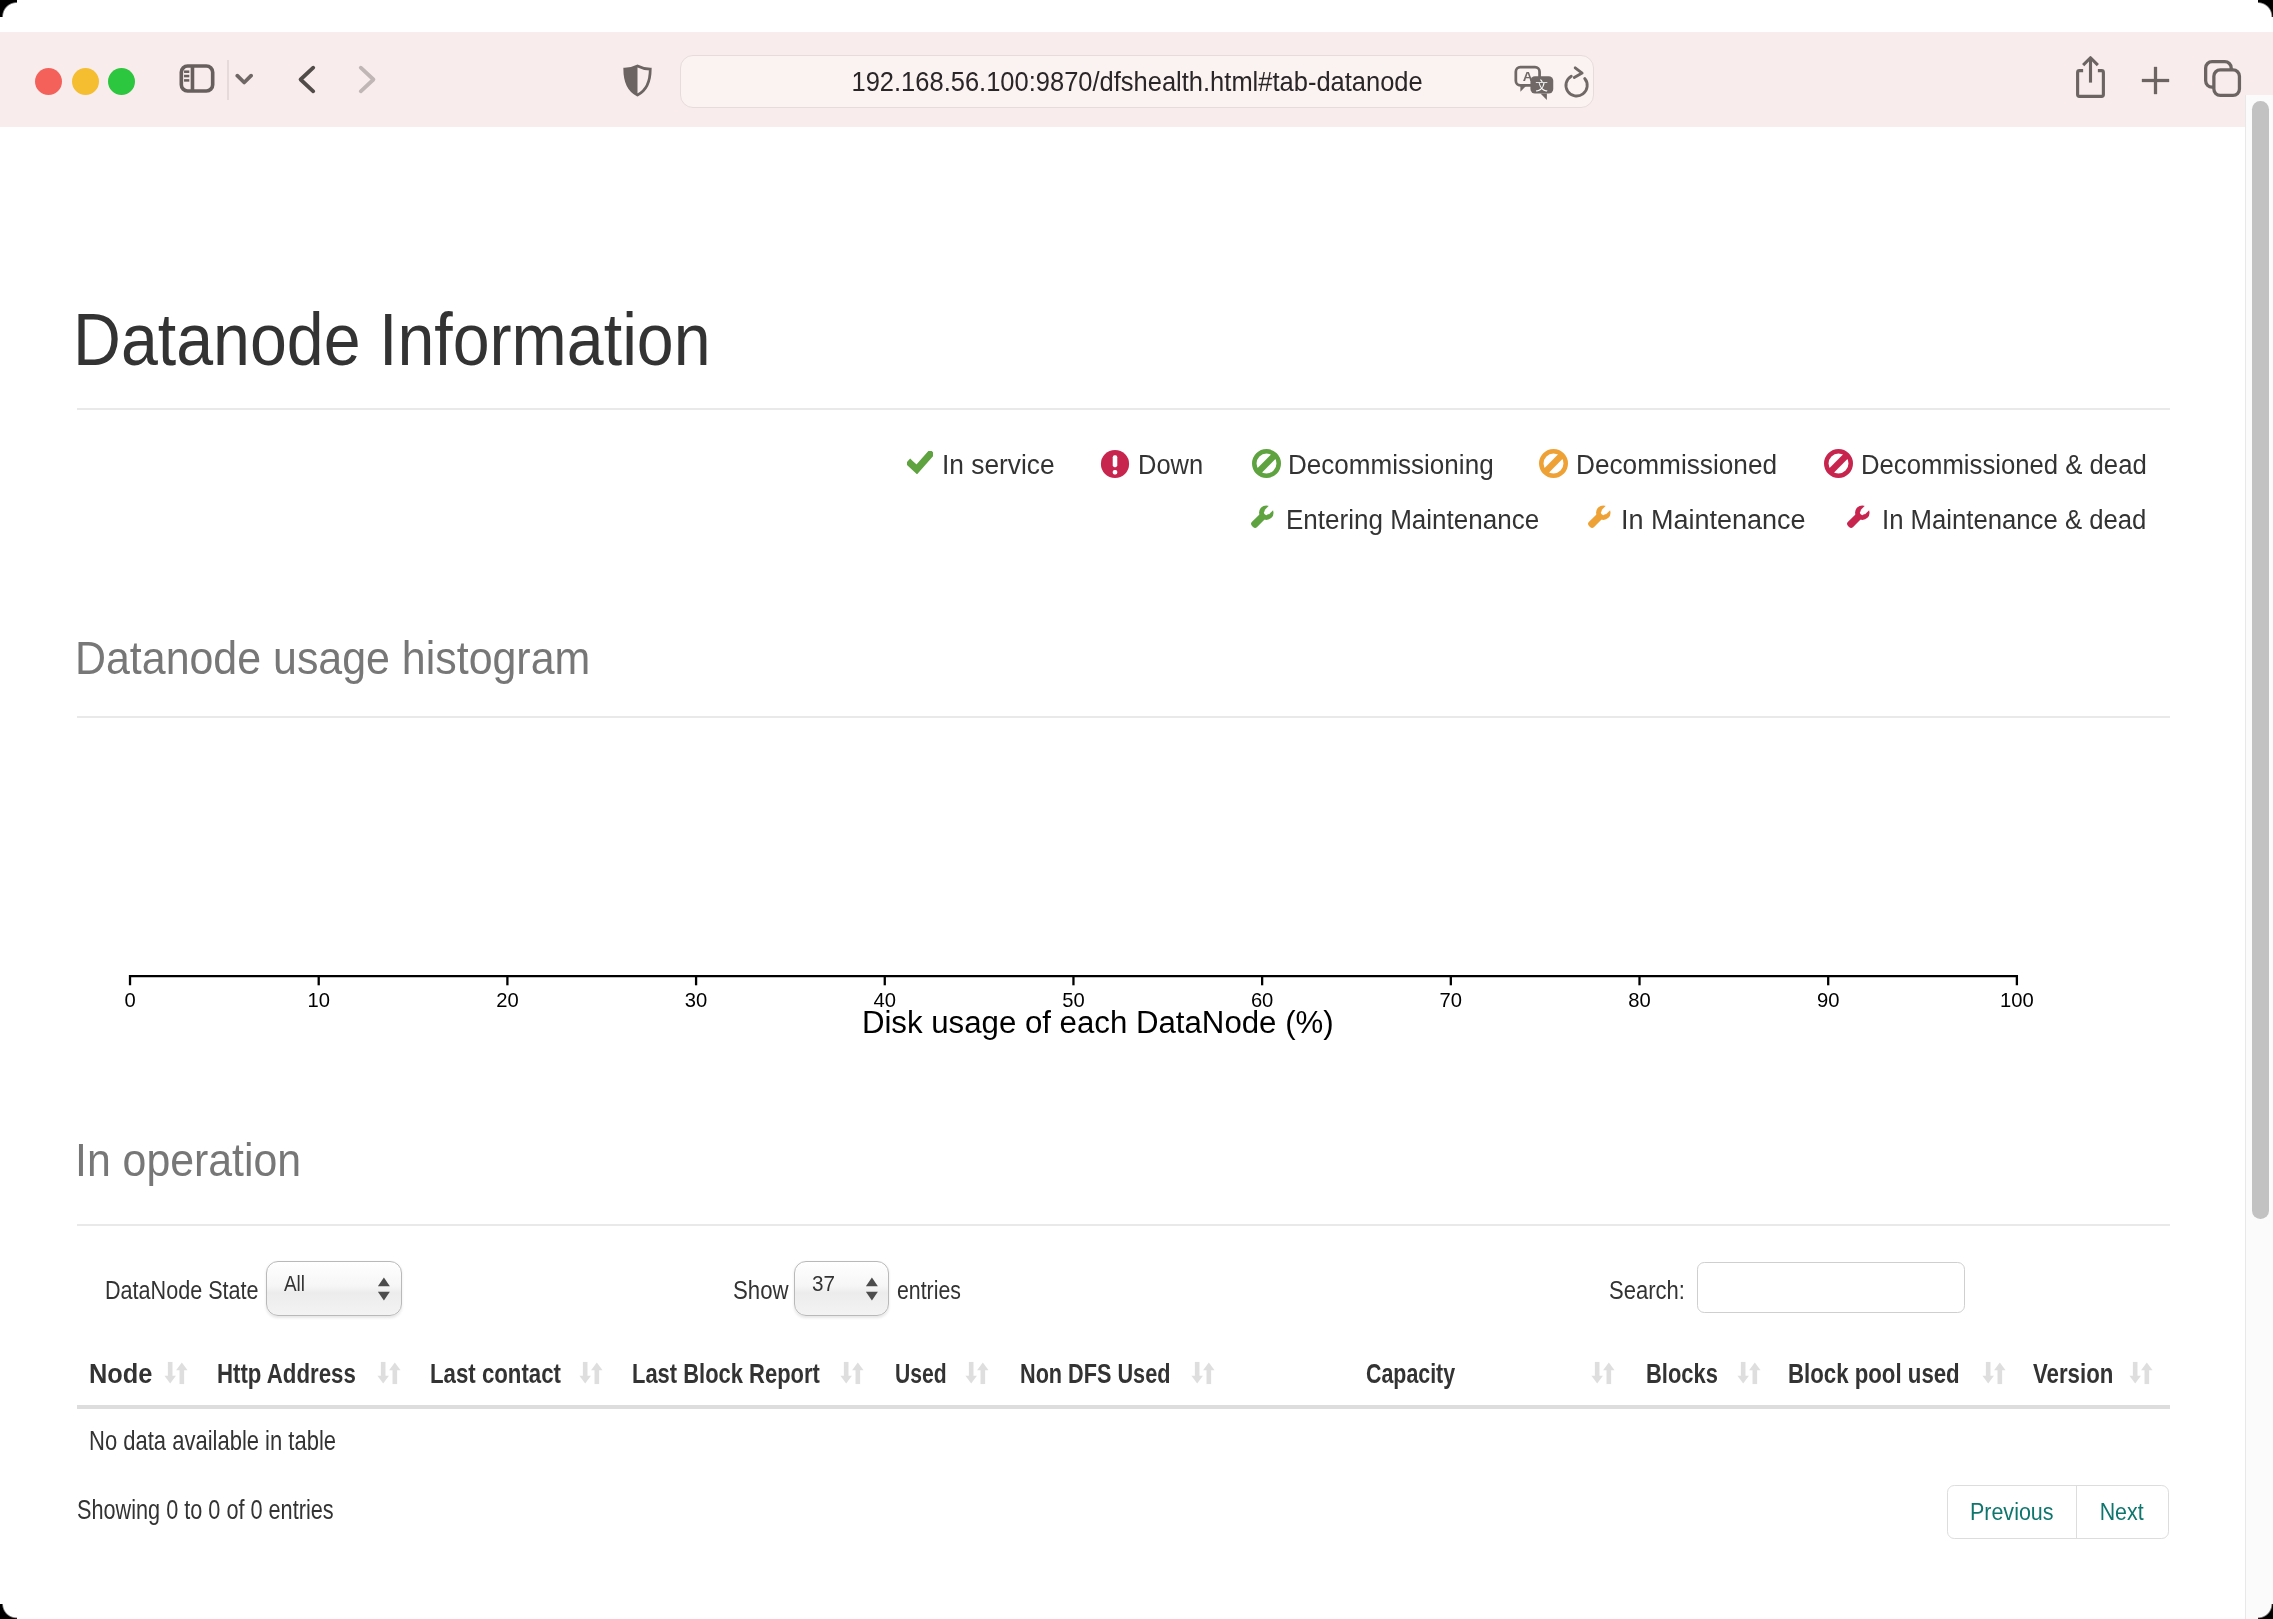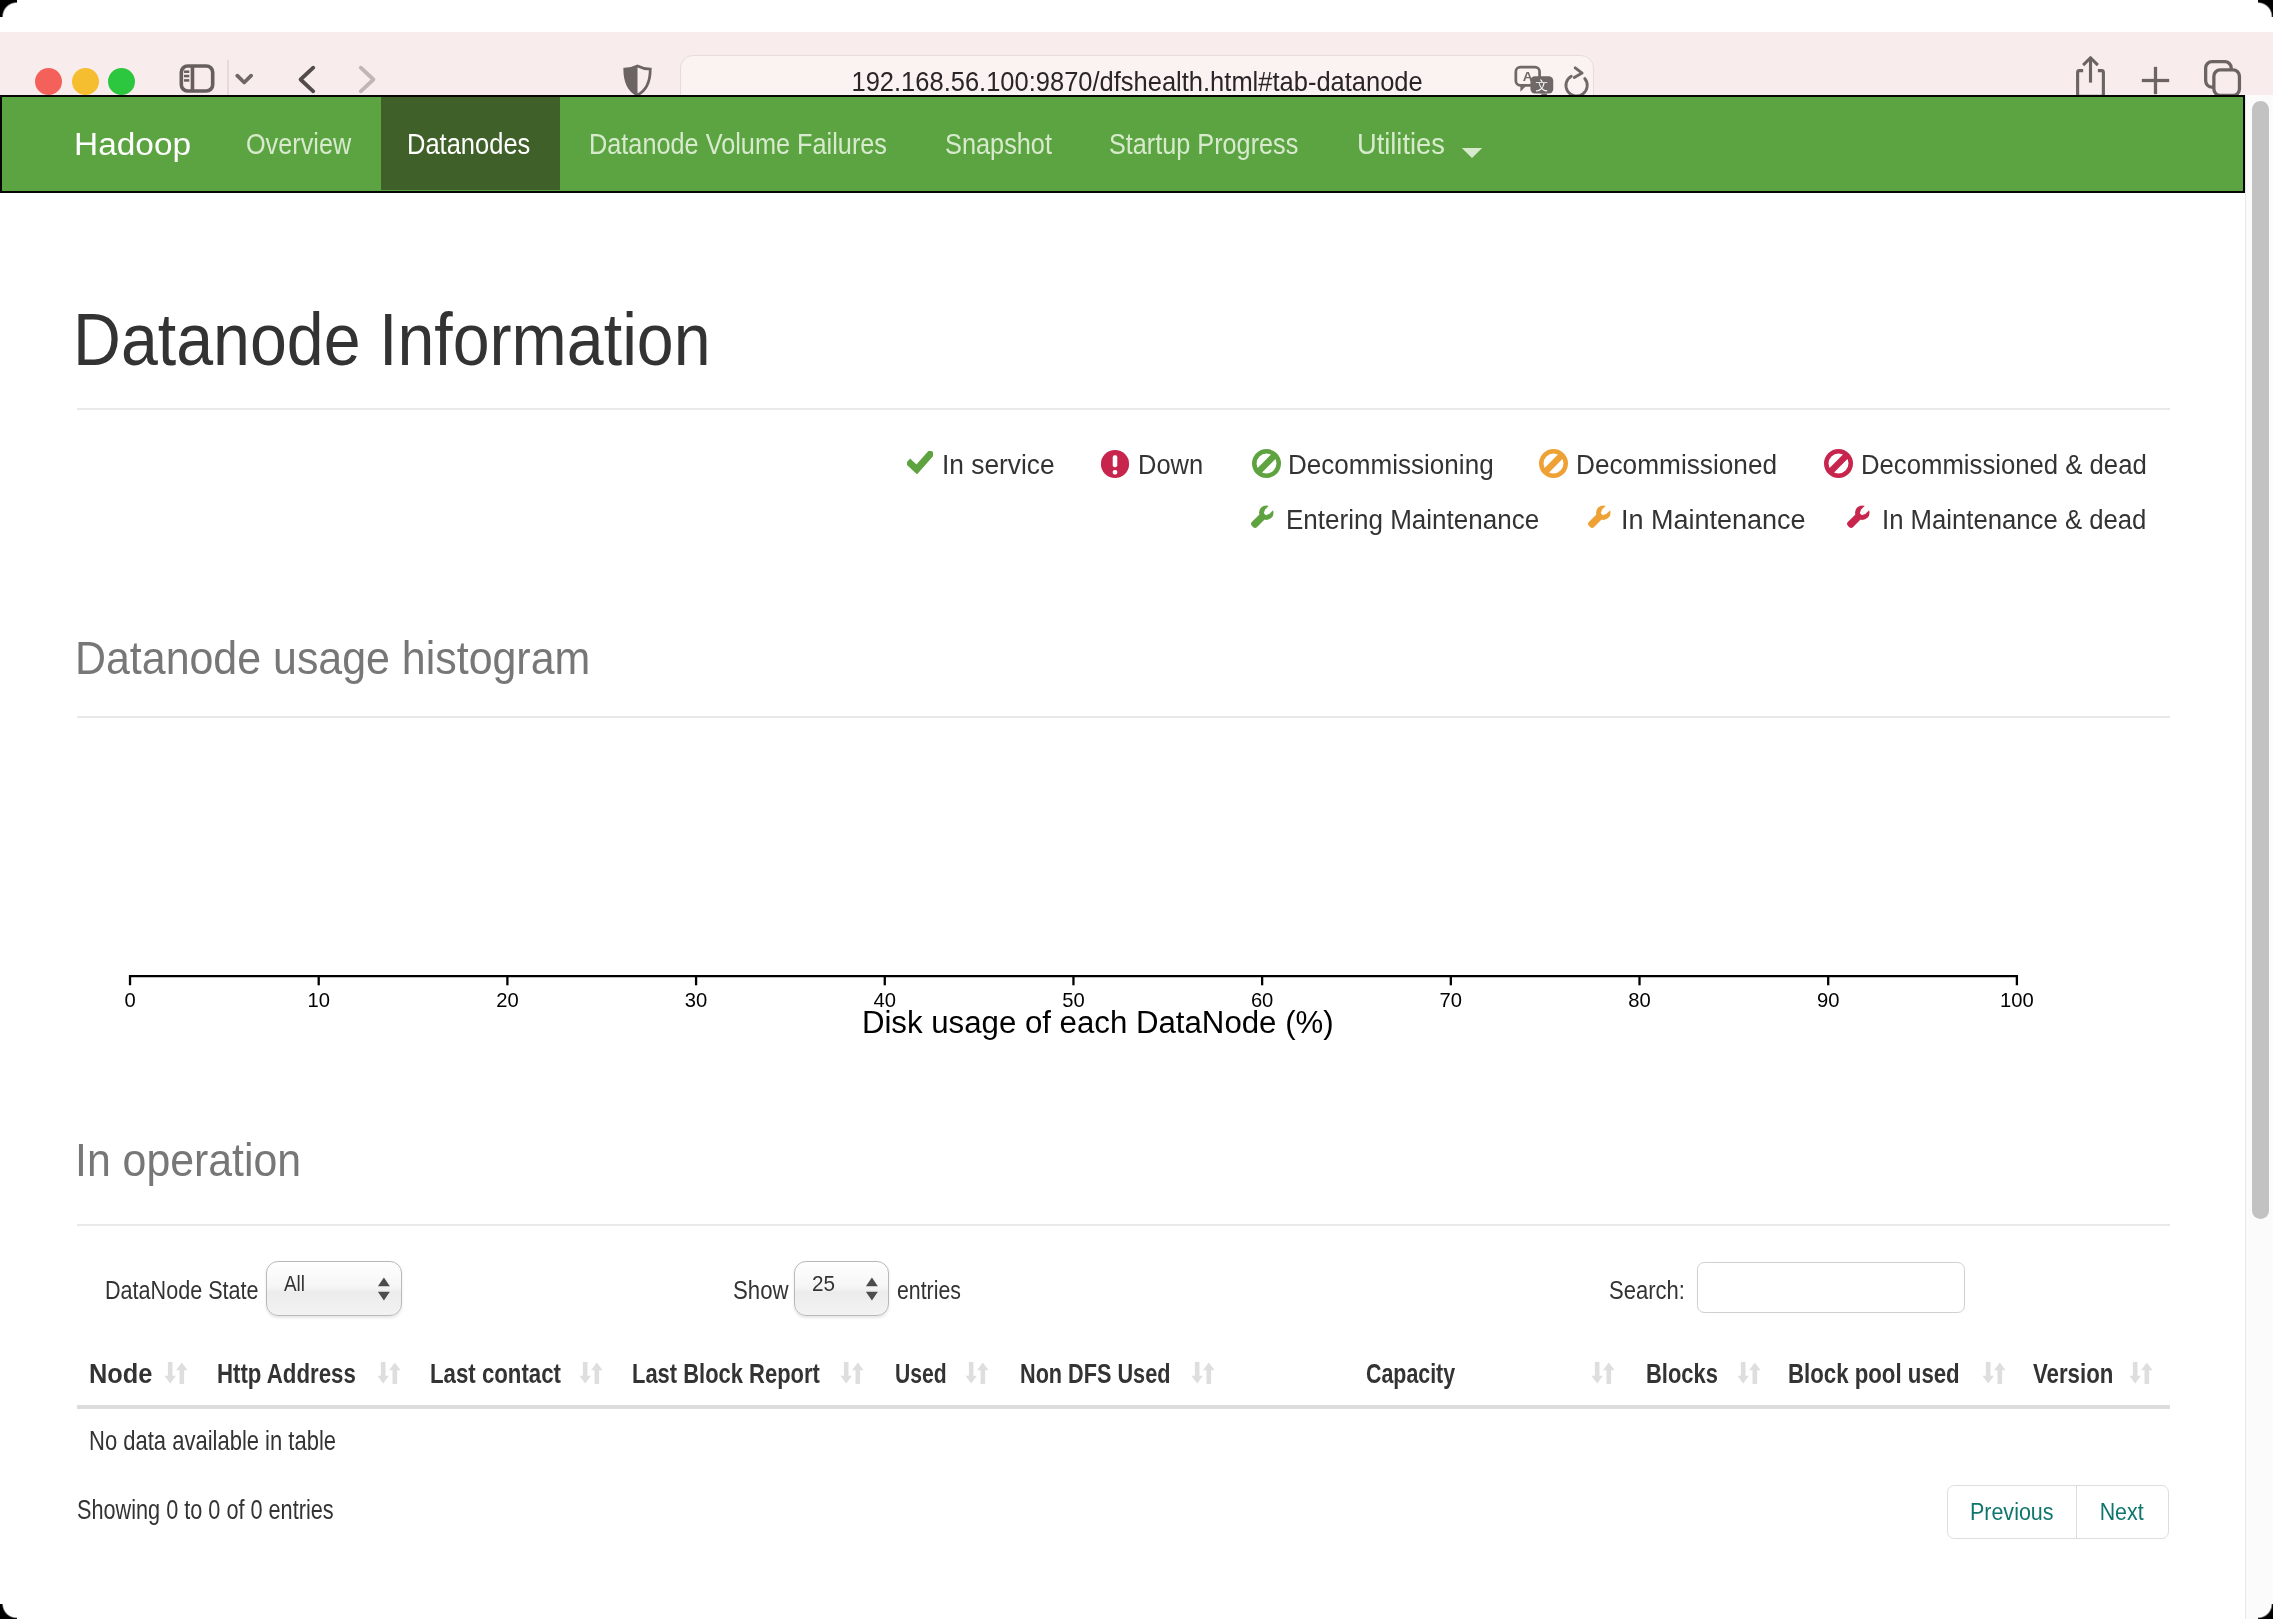--- a/index.html
+++ b/index.html
@@ -120,33 +120,20 @@
       <line x1="17" y1="2" x2="17" y2="32" stroke="#6b6463" stroke-width="3.6"></line>
       <line x1="2" y1="17" x2="32" y2="17" stroke="#6b6463" stroke-width="3.6"></line>
     </svg>
 
     <svg class="abs" style="left:2202px;top:26px;" width="42" height="42" viewBox="0 0 46 46">
       <rect x="4" y="4" width="28" height="28" rx="7" fill="none" stroke="#6b6463" stroke-width="3.6"></rect>
       <rect x="13" y="13" width="28" height="28" rx="7" fill="#f8edec" stroke="#6b6463" stroke-width="3.6"></rect>
     </svg>
   </div>
 
-  <div id="navbar">
-    <div id="navActive"></div>
-    <div id="brand">Hadoop</div>
-    <div class="nav" style="left:244px;transform:scaleX(0.870);">Overview</div>
-    <div class="nav" style="left:405px;color:#fff;transform:scaleX(0.879);">Datanodes</div>
-    <div class="nav" style="left:587px;transform:scaleX(0.872);">Datanode Volume Failures</div>
-    <div class="nav" style="left:943px;transform:scaleX(0.873);">Snapshot</div>
-    <div class="nav" style="left:1107px;transform:scaleX(0.870);">Startup Progress</div>
-    <div class="nav" style="left:1355px;transform:scaleX(0.940);">Utilities</div>
-    <svg class="abs" style="left:1458px;top:49px;" width="24" height="13" viewBox="0 0 26 14">
-      <polygon points="2,2 24,2 13,13" fill="#d7eacd"></polygon>
-    </svg>
-  </div>
 
   <div id="sbtrack">
       <div id="sbthumb"></div>
     </div>
 
   <div class="t" style="left:73px;top:302px;font-size:75px;line-height:75px;transform:scaleX(0.884);">Datanode Information</div>
   <div class="hr" style="top:408px;"></div>
 
   <svg class="abs" style="left:907px;top:451px;" width="26" height="23" viewBox="0 0 28 25">
     <polyline points="3.5,13.5 10.5,20 25,3.5" fill="none" stroke="#5fa341" stroke-width="7.5" stroke-linecap="square"></polyline>
@@ -246,21 +233,21 @@
   <div class="ctl" style="left:105px;top:1278px;transform:scaleX(0.863);">DataNode State</div>
   <div class="macsel" style="left:266px;width:136px;">
     <span class="lbl" style="left:16.5px;transform:scaleX(0.86);">All</span>
     <svg class="abs" style="right:10px;top:14.7px;" width="13.8" height="24" viewBox="0 0 15 26">
       <polygon points="7.5,0.5 14,10 1,10" fill="#4c4c4c"></polygon>
       <polygon points="7.5,25.5 14,16 1,16" fill="#4c4c4c"></polygon>
     </svg>
   </div>
   <div class="ctl" style="left:733px;top:1278px;transform:scaleX(0.889);">Show</div>
   <div class="macsel" style="left:794px;width:95px;">
-    <span class="lbl" style="left:16.5px;transform:scaleX(0.94);">25</span>
+    <span class="lbl" style="left:16.5px;transform:scaleX(0.94);">37</span>
     <svg class="abs" style="right:9.2px;top:14.7px;" width="13.8" height="24" viewBox="0 0 15 26">
       <polygon points="7.5,0.5 14,10 1,10" fill="#4c4c4c"></polygon>
       <polygon points="7.5,25.5 14,16 1,16" fill="#4c4c4c"></polygon>
     </svg>
   </div>
   <div class="ctl" style="left:897px;top:1278px;transform:scaleX(0.852);">entries</div>
   <div class="ctl" style="left:1609px;top:1278px;transform:scaleX(0.881);">Search:</div>
   <div id="searchbox"></div>
 
   <div class="th" style="left:89px;transform:scaleX(0.89);">Node</div>

